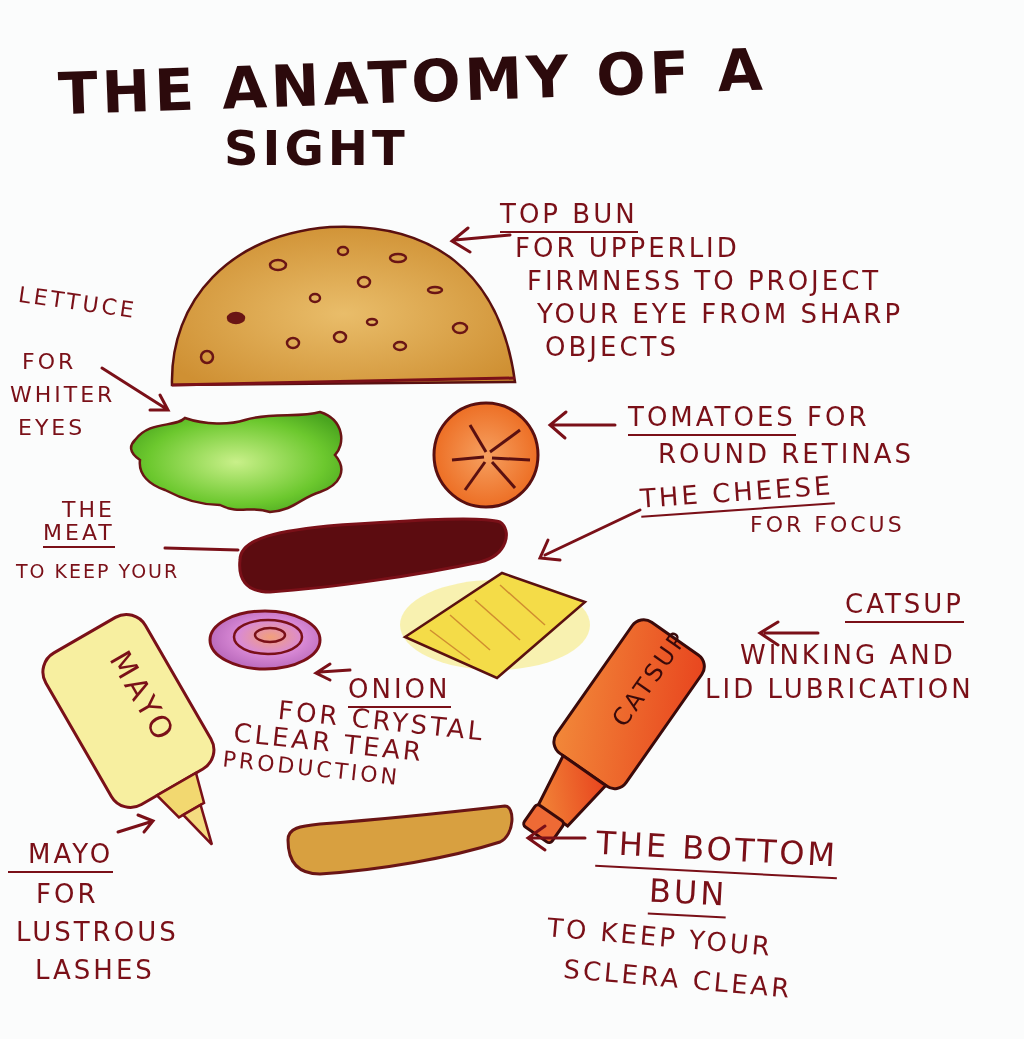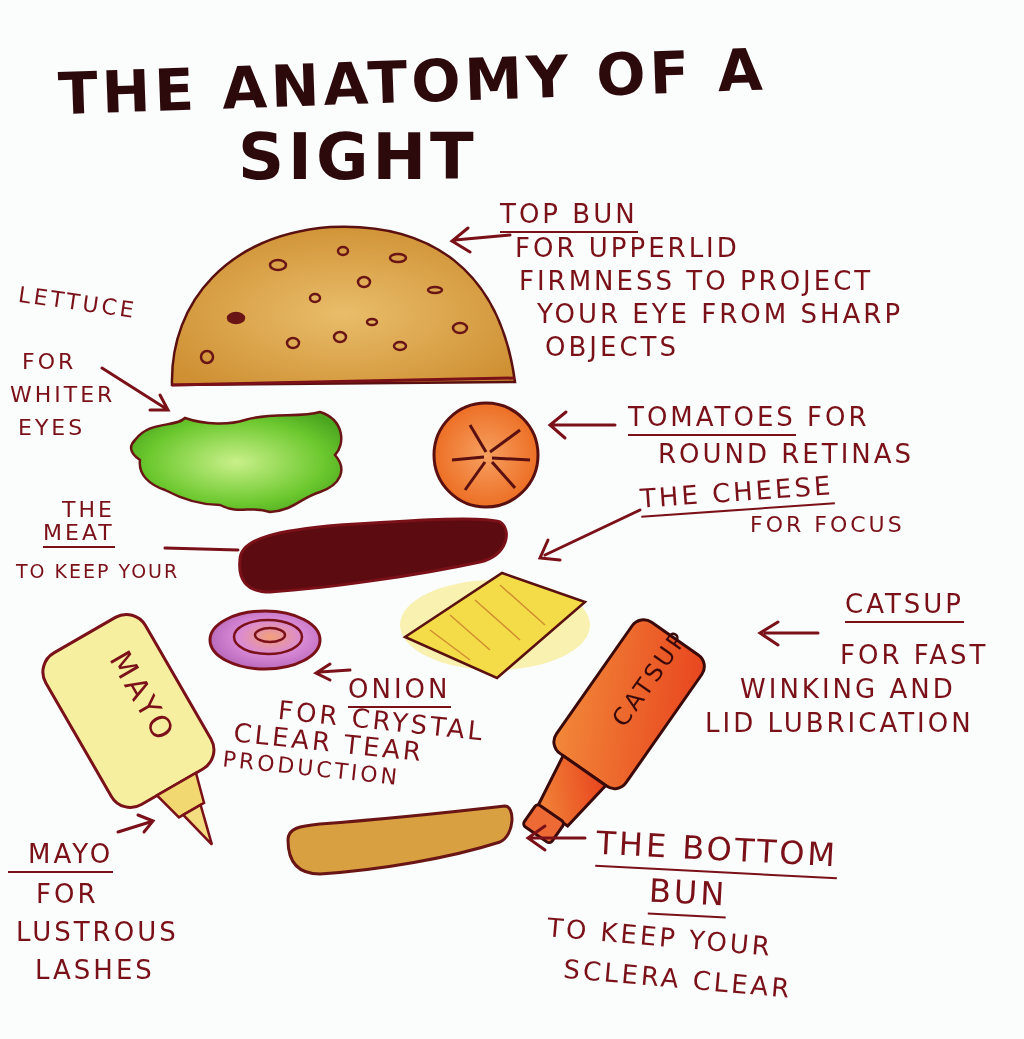--- a/index.html
+++ b/index.html
@@ -117,31 +117,31 @@
     <path d="M640,510 L545,555 M548,540 L540,558 L560,560"></path>
     <path d="M165,548 L238,550"></path>
     <path d="M765,633 L818,633 M778,622 L760,633 L778,645"></path>
     <path d="M320,672 L350,670 M330,664 L316,673 L330,680"></path>
     <path d="M118,832 L150,822 M138,815 L153,821 L144,832"></path>
     <path d="M530,838 L585,838 M545,826 L528,838 L545,850"></path>
   </g>
 </svg>
 
 <div class="title" style="left:58px;top:48px;font-size:58px;transform:rotate(-2deg);">THE ANATOMY OF A</div>
-<div class="title" style="left:238px;top:120px;font-size:64px;">SIGHT</div>
+<div class="title" style="left:224px;top:120px;font-size:48px;">SIGHT</div>
 
 <div class="lbl" style="left:92px;top:680px;font-size:30px;transform:rotate(60deg);letter-spacing:4px;">MAYO</div>
 <div class="lbl" style="left:595px;top:665px;font-size:24px;transform:rotate(-55deg);letter-spacing:3px;color:#3a0a0a;">CATSUP</div>
 
 <div class="lbl md" style="left:500px;top:200px;">
   <span class="u">TOP BUN</span>
 </div>
 <div class="lbl md" style="left:515px;top:232px;line-height:33px;">
   <div>FOR UPPERLID</div>
-  <div style="margin-left:4px;">FIRMNESS  TO PROJECT</div>
+  <div style="margin-left:12px;">FIRMNESS  TO PROJECT</div>
   <div style="margin-left:22px;">YOUR EYE FROM SHARP</div>
   <div style="margin-left:30px;">OBJECTS</div>
 </div>
 
 <div class="lbl sm" style="left:18px;top:290px;transform:rotate(8deg);">LETTUCE</div>
 <div class="lbl sm" style="left:10px;top:345px;line-height:33px;">
   <div style="margin-left:12px;">FOR</div>
   <div>WHITER</div>
   <div style="margin-left:8px;">EYES</div>
 </div>
@@ -162,21 +162,20 @@
   <span class="u">MEAT</span>
 </div>
 <div class="lbl" style="left:16px;top:558px;font-size:19px;letter-spacing:2px;line-height:26px;">
   <div>TO KEEP YOUR</div>
 </div>
 
 <div class="lbl md" style="left:845px;top:590px;">
   <span class="u">CATSUP</span>
 </div>
 <div class="lbl md" style="left:705px;top:638px;line-height:34px;">
-  <div style="margin-left:135px;">FOR FAST</div>
   <div style="margin-left:35px;">WINKING  AND</div>
   <div>LID LUBRICATION</div>
 </div>
 
 <div class="lbl md" style="left:348px;top:675px;">
   <span class="u">ONION</span>
 </div>
 <div class="lbl md" style="left:225px;top:705px;line-height:27px;transform:rotate(6deg);">
   <div style="margin-left:50px;">FOR CRYSTAL</div>
   <div style="margin-left:8px;">CLEAR TEAR</div>

